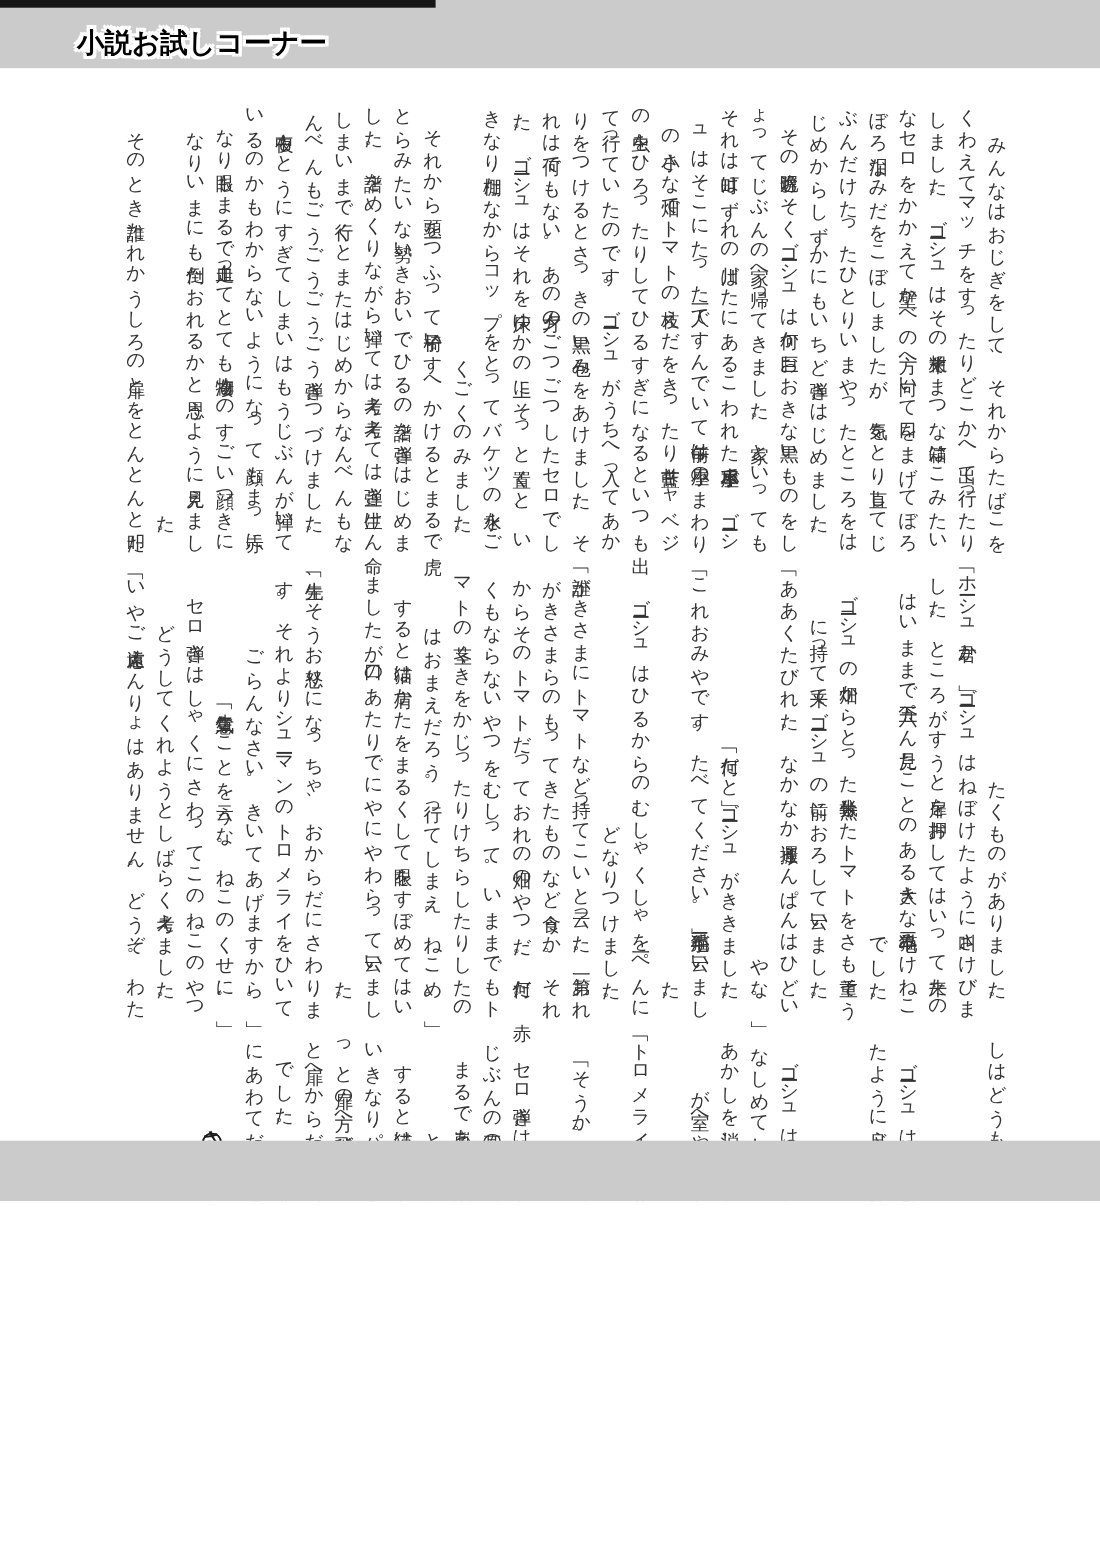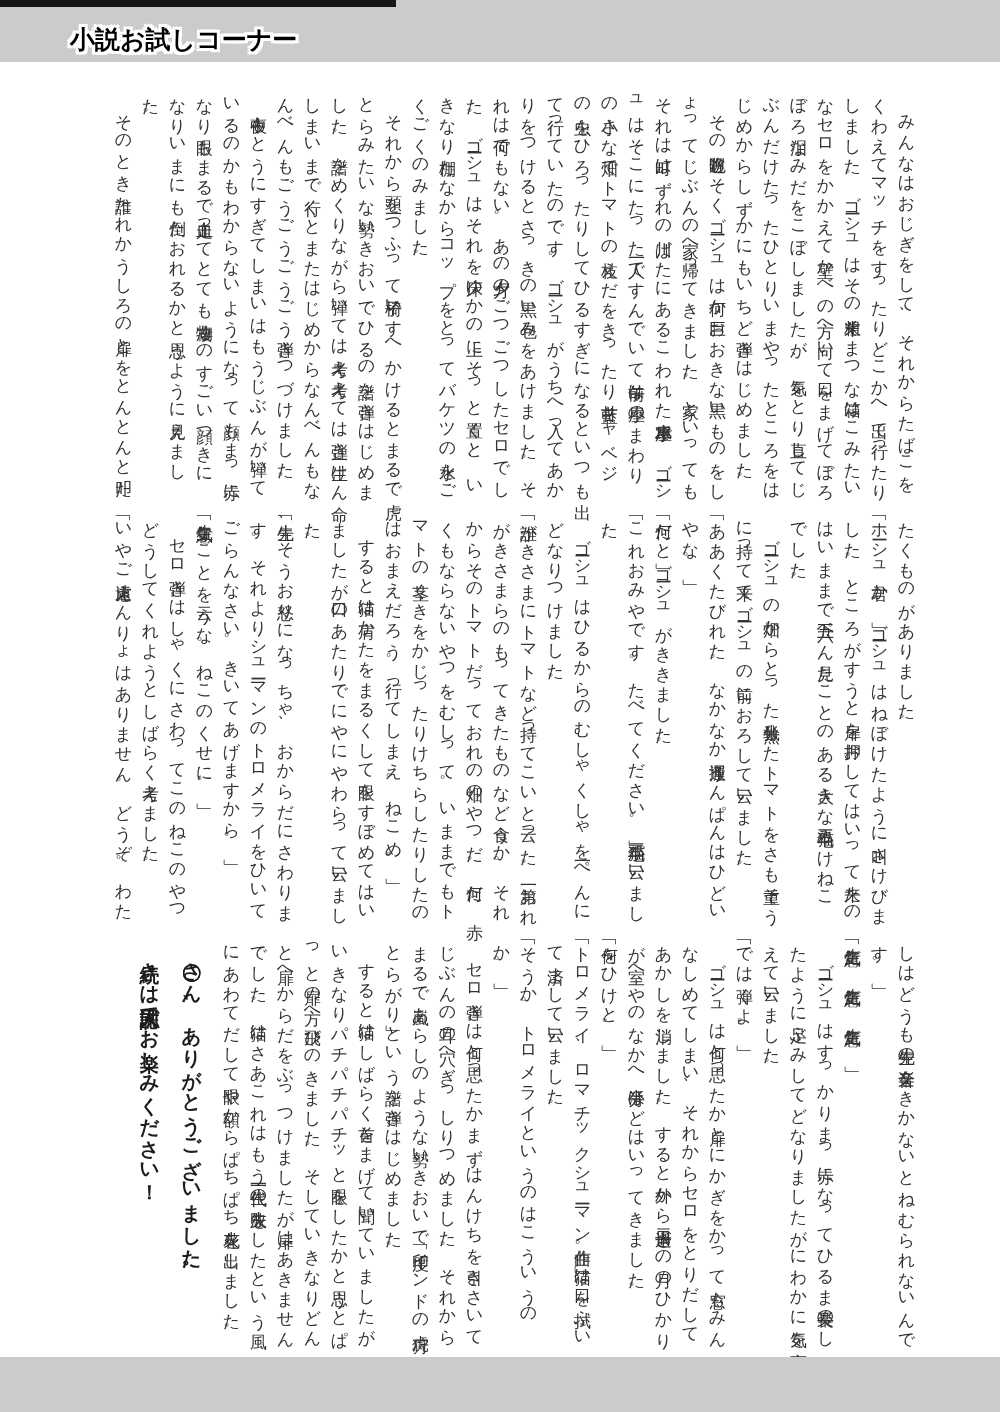--- a/index.html
+++ b/index.html
@@ -1,22 +1,23 @@
 <!DOCTYPE html>
 <html lang="ja" style="--band: #cbcbcb; --accent: #161616;"><head>
 <meta charset="utf-8">
 <style>
   html, body { margin: 0; padding: 0; background: #ffffff; }
   .page {
     position: relative;
     width: 1000px;
-    height: 1412px;
+    height: 1092px;
     background: #ffffff;
     overflow: hidden;
     font-family: "Liberation Serif", "DejaVu Serif", serif;
+    text-align: right;
   }
   
   .header-band {
     position: relative;
     width: 100%;
     height: 62px;
     background: var(--band, #cbcbcb);
   }
   .accent-bar {
     position: absolute;

